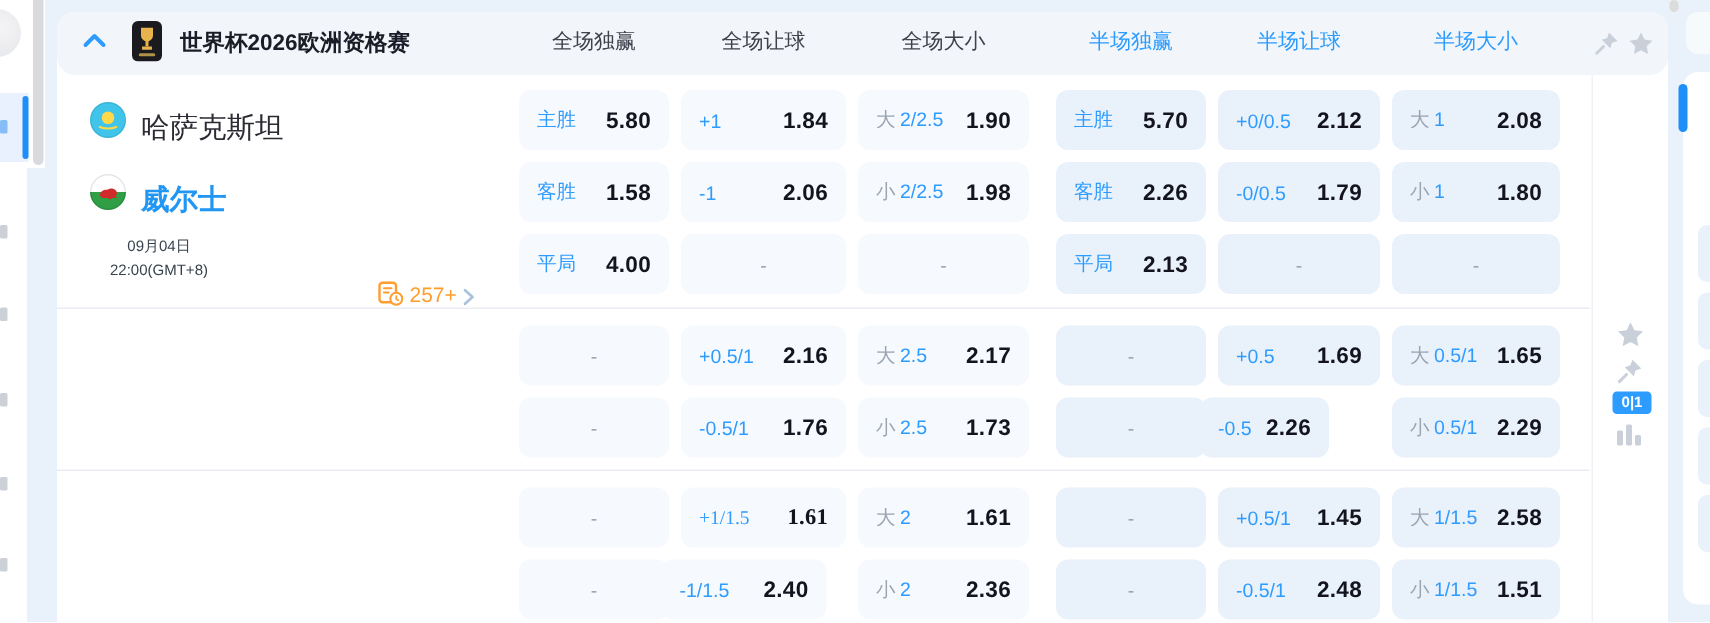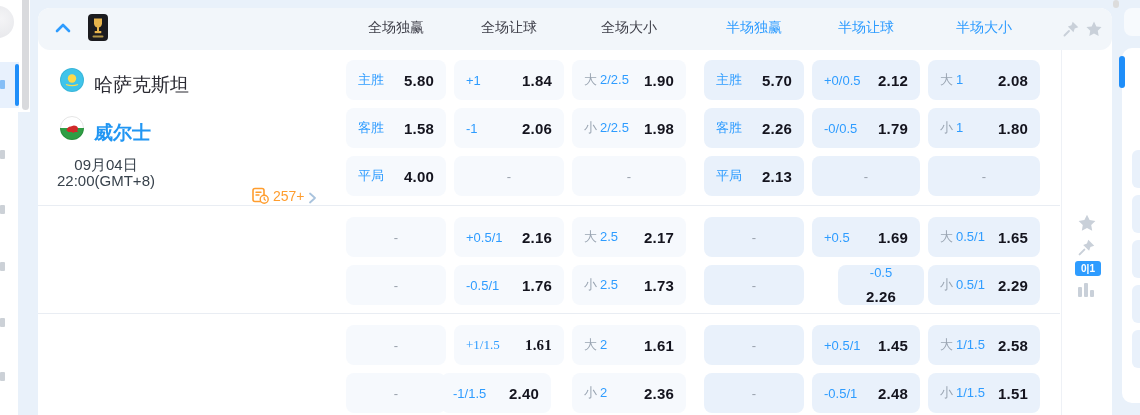--- a/index.html
+++ b/index.html
@@ -29,21 +29,21 @@
   #trophy{left:88px;top:14px;width:20px;height:27px;}
   #league-title{left:120px;top:19px;font-size:15px;font-weight:bold;color:#1c1c28;cursor:pointer;}
   .col-header{top:19px;height:16px;font-size:14px;color:#40414b;text-align:center;cursor:pointer;}
   .col-header.accent{color:#2e9cff;}
   .hdr-tool{top:20px;width:18px;height:18px;cursor:pointer;}
 
   
   .flag{width:24px;height:24px;}
   .team-name{font-size:19px;color:#2b2b33;cursor:pointer;}
   .team-name.away{color:#2196f3;font-weight:bold;}
-  #match-date{left:40px;top:157px;width:132px;text-align:center;font-size:15px;color:#38424c;line-height:16px;}
+  #match-date{left:40px;top:157px;width:132px;text-align:center;font-size:10px;color:#38424c;line-height:16px;}
   #more-link{left:252px;top:186px;height:18px;display:flex;align-items:flex-end;cursor:pointer;}
   #more-count{color:#ff9d2e;font-size:14px;margin:0 3px 0 4px;}
 
   
   .odds-cell{position:absolute;height:40px;border-radius:8px;box-sizing:border-box;
     display:flex;align-items:center;justify-content:space-between;padding:0 12px;cursor:pointer;}
   .odds-cell.ft{background:#f6f9fd;}
   .odds-cell.ht{background:#e9f1fb;}
   .odds-cell .labwrap{display:flex;align-items:baseline;}
   .odds-cell .lab{color:#2e9cff;font-size:13px;}
@@ -98,20 +98,21 @@
   </div>
   <div class="abs" id="trophy">
     <svg width="20" height="27" viewBox="0 0 20 27">
       <rect width="20" height="27" rx="4" fill="#1b1b1f"></rect>
       <path d="M6 4.5h8v5c0 2.3-1.8 4.1-4 4.1s-4-1.8-4-4.1z" fill="#e6b34c"></path>
       <rect x="9" y="13" width="2" height="4" fill="#e6b34c"></rect>
       <path d="M6.7 17h6.6v2.2H6.7z" fill="#e6b34c"></path>
       <rect x="4.5" y="21.5" width="11" height="2" rx="1" fill="#caa84e" opacity="0.85"></rect>
     </svg>
   </div>
+  <div class="abs" id="league-title">世界杯2026欧洲资格赛</div>
 
   <div class="abs col-header" style="left:338px;width:116px;">全场独赢</div>
   <div class="abs col-header" style="left:446px;width:126px;">全场让球</div>
   <div class="abs col-header" style="left:564px;width:130px;">全场大小</div>
   <div class="abs col-header accent" style="left:696px;width:116px;">半场独赢</div>
   <div class="abs col-header accent" style="left:920px;width:128px;">半场大小</div>
   <div class="abs col-header accent" style="left:804px;width:124px;">半场让球</div>
 
   <div class="abs hdr-tool" style="left:1062px;">
     <span>
@@ -323,21 +324,21 @@
       <div class="odds-cell ft" style="left: 572px; top: 265px; width: 114px;">
         <span class="labwrap">
           <span class="prefix">小</span>
           <span class="num">2.5</span>
         </span>
         <span class="val">1.73</span>
       </div>
       <div class="odds-cell ht" style="left: 704px; top: 265px; width: 100px;">
         <span class="dash">-</span>
       </div>
-      <div class="odds-cell ht" style="left: 838px; top: 265px; width: 86px; flex-direction: column;">
+      <div class="odds-cell ht" style="left: 800px; top: 265px; width: 86px;">
         <span class="labwrap">
           <span class="lab">-0.5</span>
         </span>
         <span class="val">2.26</span>
       </div>
       <div class="odds-cell ht" style="left: 928px; top: 265px; width: 112px;">
         <span class="labwrap">
           <span class="prefix">小</span>
           <span class="num">0.5/1</span>
         </span>

